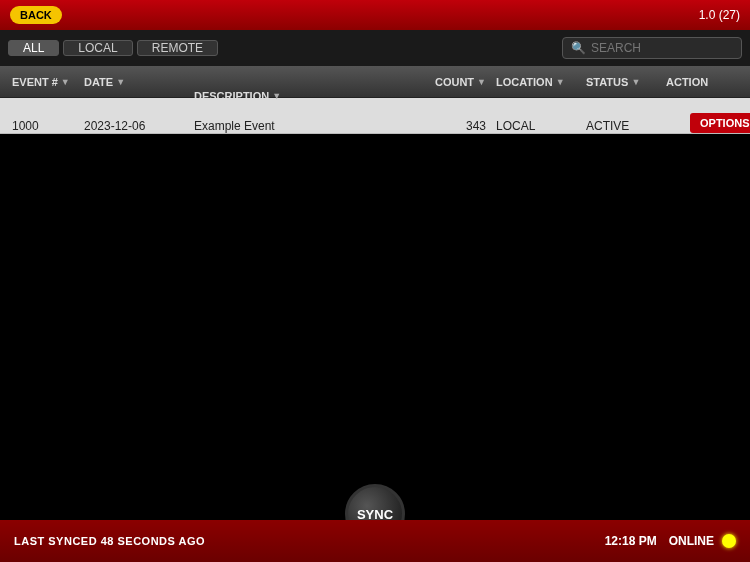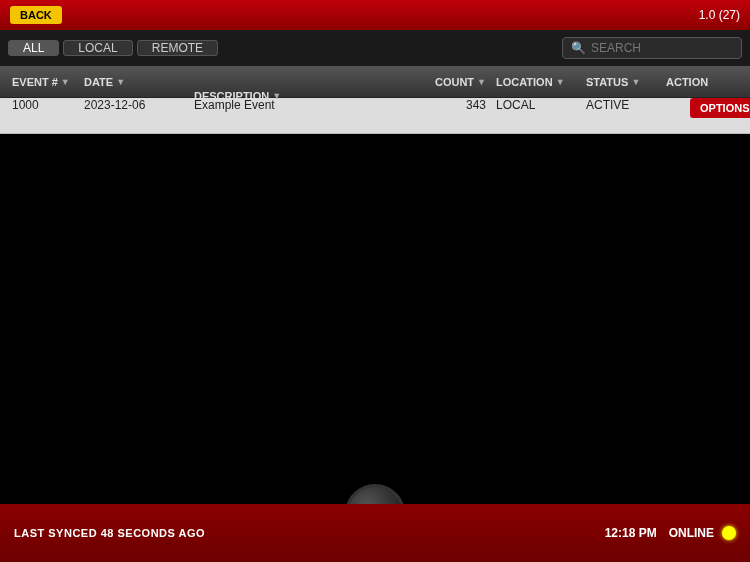--- a/index.html
+++ b/index.html
@@ -21,21 +21,21 @@
       justify-content: space-between;
       padding: 0 10px;
     }
     #back-button {
       background: #f5c400;
       color: #000;
       font-weight: bold;
       font-size: 11px;
       border: none;
       padding: 3px 10px;
-      border-radius: 3px;
+      border-radius: 9px;
       cursor: pointer;
     }
     #version-label {
       color: #fff;
       font-size: 12px;
     }
 
     
     #filter-bar {
       background: #1a1a1a;
@@ -110,21 +110,21 @@
     .col-count { width: 80px; justify-content: flex-end; padding-right: 10px; }
     .col-location { width: 90px; }
     .col-status { width: 80px; }
     .col-action { width: 80px; }
 
     
     .table-row {
       background: #ddd;
       height: 36px;
       display: flex;
-      align-items: flex-start;
+      align-items: flex-end;
       border-bottom: 1px solid #bbb;
       padding: 0 4px;
     }
     .table-row:nth-child(even) {
       background: #ccc;
     }
     .cell {
       font-size: 12px;
       color: #222;
     }
@@ -146,21 +146,21 @@
       font-weight: bold;
       cursor: pointer;
     }
 
     
     #bottom-bar {
       position: absolute;
       bottom: 0;
       left: 0;
       right: 0;
-      height: 58px;
+      height: 42px;
       background: linear-gradient(180deg, #8b0000 0%, #6b0000 100%);
       display: flex;
       align-items: center;
       padding: 0 14px;
     }
     #last-synced {
       color: #fff;
       font-size: 11px;
       font-weight: bold;
       letter-spacing: 0.5px;

